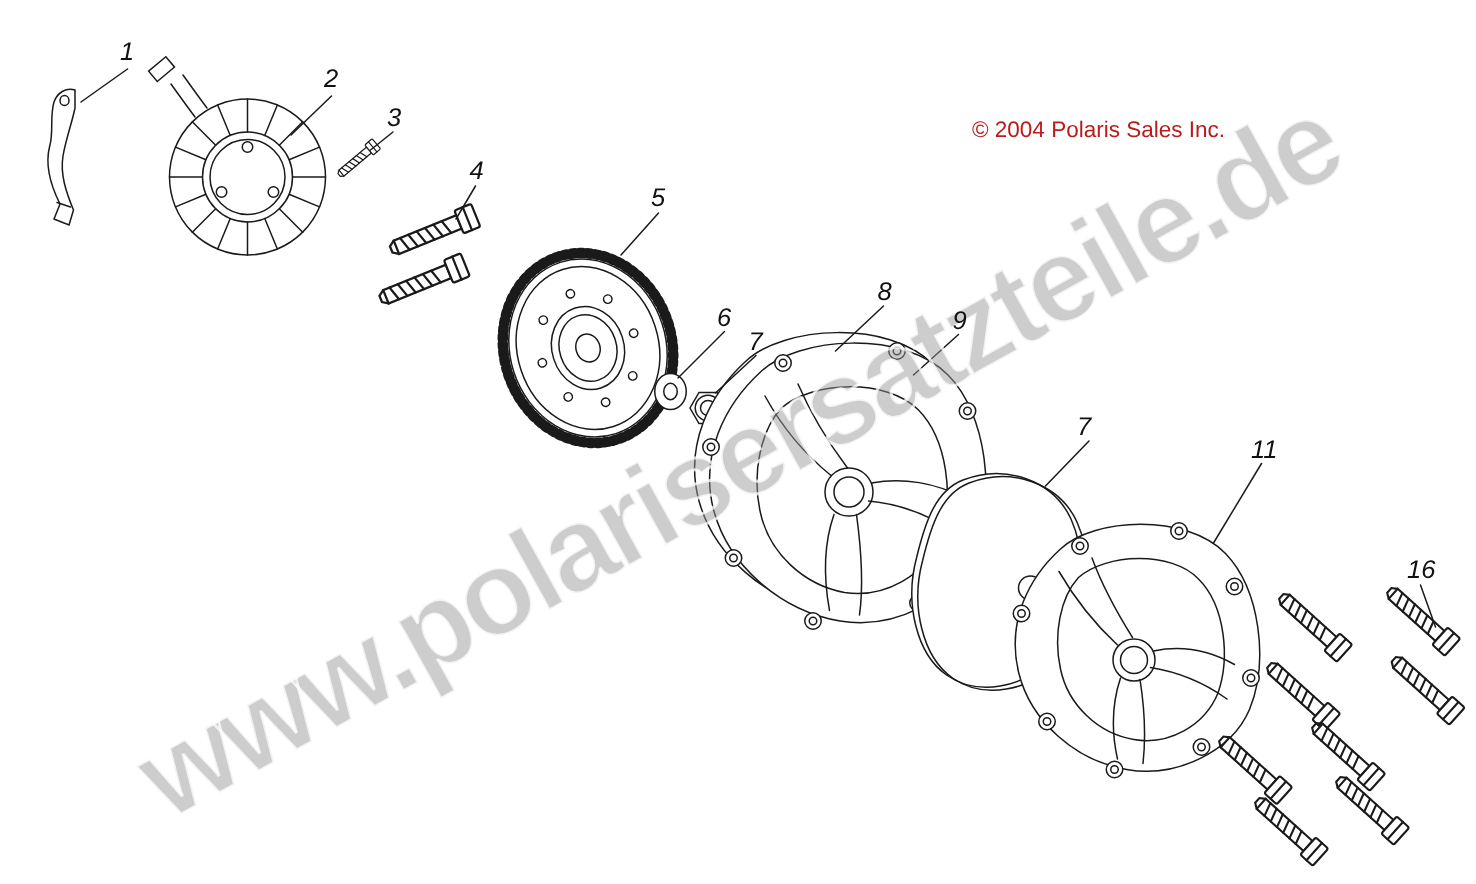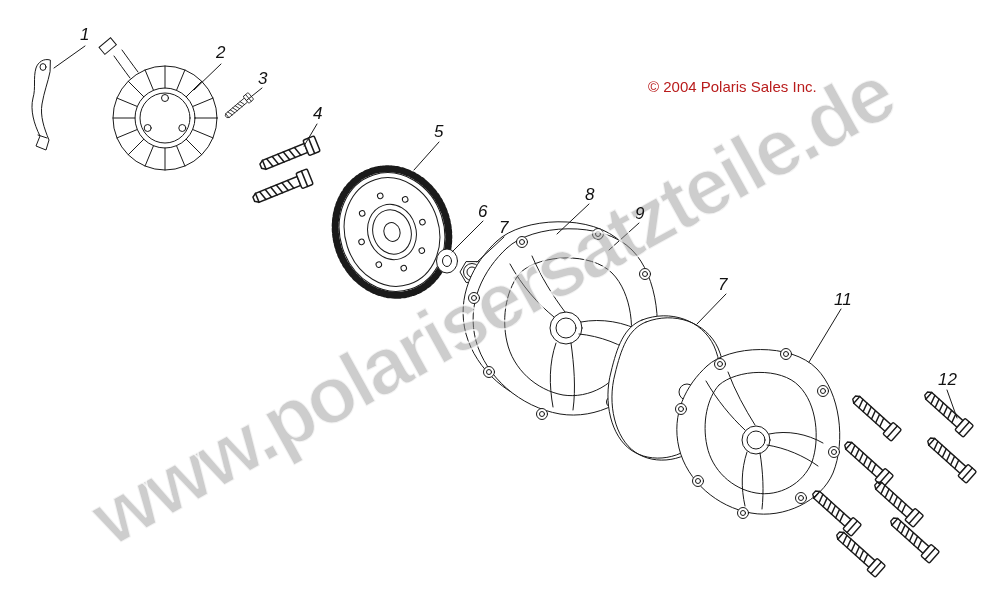--- a/index.html
+++ b/index.html
@@ -212,19 +212,19 @@
   <div class="callout" style="left:216px;top:44px;">2</div>
   <div class="callout" style="left:258px;top:70px;">3</div>
   <div class="callout" style="left:313px;top:105px;">4</div>
   <div class="callout" style="left:434px;top:123px;">5</div>
   <div class="callout" style="left:478px;top:203px;">6</div>
   <div class="callout" style="left:499px;top:219px;">7</div>
   <div class="callout" style="left:585px;top:186px;">8</div>
   <div class="callout" style="left:635px;top:205px;">9</div>
   <div class="callout" style="left:718px;top:276px;">7</div>
   <div class="callout" style="left:834px;top:291px;">11</div>
-  <div class="callout" style="left:938px;top:371px;">12</div>
+  <div class="callout" style="left:938px;top:371px;">16</div>
 
   <div class="copyright">© 2004 Polaris Sales Inc.</div>
 
   <div class="watermark">www.polarisersatzteile.de</div>
 
 </div>
 
 </body></html>

